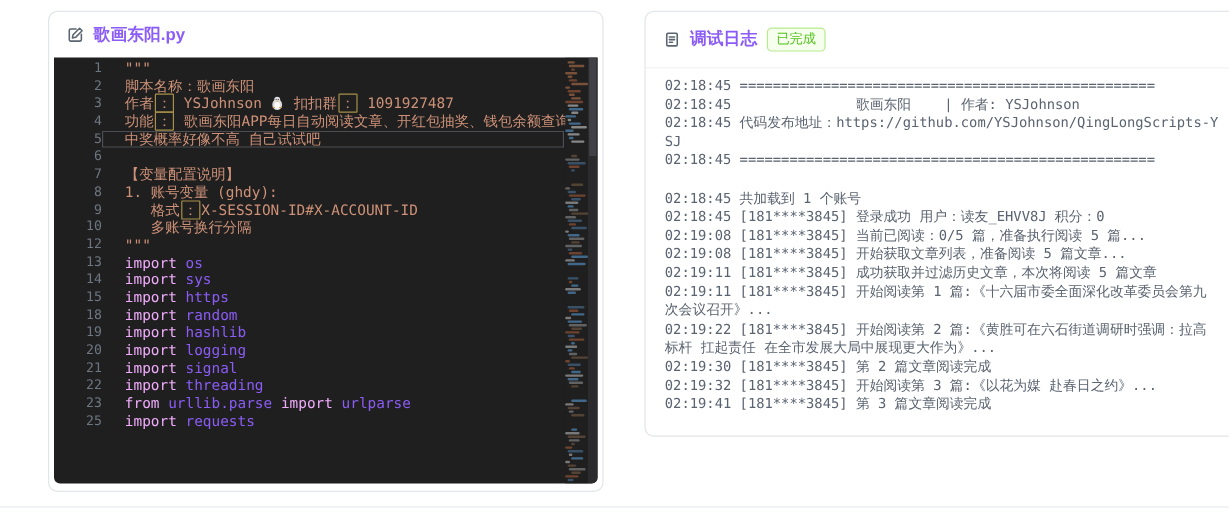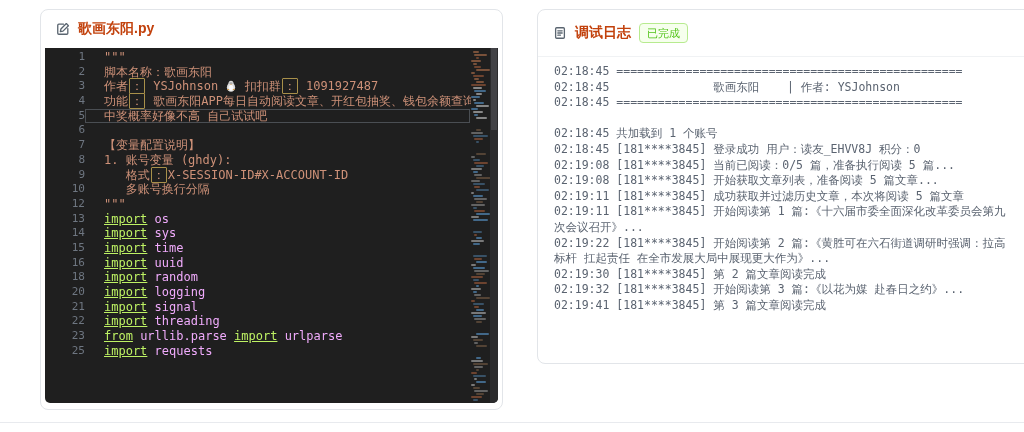--- a/index.html
+++ b/index.html
@@ -9,39 +9,39 @@
   .page-divider { position:absolute; left:0; top:422px; width:1024px; height:0;
                   border-top:1px solid #e8eaee; }
 
   .card { position:absolute; background:#fff; border:1px solid #e2e5e9; border-radius:8px; }
   .card-left  { left:40px;  top:9px; width:463px; height:401px; }
   .card-right { left:537px; top:9px; width:497px; height:355px; }
 
   .card-header { display:flex; align-items:center; gap:8px; padding:0 15px; }
   .card-left  .card-header { height:38px; }
   .card-right .card-header { height:47px; border-bottom:1px solid #f0f2f4; }
-  .card-title { font-size:14px; font-weight:bold; color:#c2410c; }
+  .card-title { font-size:14px; font-weight:bold; color:#8b5cf6; }
   .hdr-icon { display:inline-flex; color:#5a6570; flex-shrink:0; }
 
   .badge-done { font-size:11px; line-height:16px; color:#52c41a; background:#f6ffed;
                 border:1px solid #b7eb8f; border-radius:4px; padding:1px 7px; }
 
   
   .editor { position:absolute; left:4px; right:4px; top:38px; bottom:6px;
             background:#1f1f1f; border-radius:0 0 5px 5px; overflow:hidden; }
   .code-lines { position:absolute; left:0; top:2px; right:28px;
                 font-family:"DejaVu Sans Mono", monospace; font-size:12px; line-height:14.7px; }
   .line { display:flex; height:14.7px; white-space:pre; }
   .ln { width:40px; flex-shrink:0; text-align:right; color:#6e7681; font-size:11px;
         padding-right:0; }
   .cl { flex:1; padding-left:19px; color:#d4d4d4; }
   .line.cur .cl { box-shadow: inset 0 0 0 1px #4a4e53; }
   .str { color:#ce9178; }
-  .kw  { color:#bef264;text-decoration:underline; }
-  .pl  { color:#f0abfc; }
+  .kw  { color:#f0abfc; }
+  .pl  { color:#8b5cf6; }
   .cls { color:#4ec9b0; }
   .ubox { border:1px solid #a8904a; border-radius:1px; padding:0 1px; margin:0 1px; }
   .qq-penguin-wrap { display:inline-block; width:12px; height:12px; vertical-align:-2px; }
 
   .minimap { position:absolute; top:0; bottom:0; right:8px; width:19px; background:#1f1f1f; }
   .minimap .mrow { position:absolute; height:2px; border-radius:1px; }
   .editor-scrollbar { position:absolute; top:0; bottom:0; right:0; width:8px; background:#2b2b2d; }
   .editor-scrollbar .thumb { position:absolute; top:0; left:1px; width:6px; height:82px; background:#424246; }
 
   
@@ -83,23 +83,23 @@
           <div class="line"><span class="ln">4</span><span class="cl"><span class="str">功能</span><span class="str ubox">：</span><span class="str"> 歌画东阳APP每日自动阅读文章、开红包抽奖、钱包余额查询</span></span></div>
           <div class="line cur"><span class="ln">5</span><span class="cl"><span class="str">中奖概率好像不高 自己试试吧</span></span></div>
           <div class="line"><span class="ln">6</span><span class="cl"></span></div>
           <div class="line"><span class="ln">7</span><span class="cl"><span class="str">【变量配置说明】</span></span></div>
           <div class="line"><span class="ln">8</span><span class="cl"><span class="str">1. 账号变量 (ghdy):</span></span></div>
           <div class="line"><span class="ln">9</span><span class="cl"><span class="str">   格式</span><span class="str ubox">：</span><span class="str">X-SESSION-ID#X-ACCOUNT-ID</span></span></div>
           <div class="line"><span class="ln">10</span><span class="cl"><span class="str">   多账号换行分隔</span></span></div>
           <div class="line"><span class="ln">12</span><span class="cl"><span class="str">"""</span></span></div>
           <div class="line"><span class="ln">13</span><span class="cl"><span class="kw">import</span><span class="pl"> os</span></span></div>
           <div class="line"><span class="ln">14</span><span class="cl"><span class="kw">import</span><span class="pl"> sys</span></span></div>
-          <div class="line"><span class="ln">15</span><span class="cl"><span class="kw">import</span><span class="pl"> time</span></span></div>
-          <div class="line"><span class="ln">16</span><span class="cl"><span class="kw">import</span><span class="pl"> uuid</span></span></div>
+          <div class="line"><span class="ln">15</span><span class="cl"><span class="kw">import</span><span class="pl"> https</span></span></div>
           <div class="line"><span class="ln">18</span><span class="cl"><span class="kw">import</span><span class="pl"> random</span></span></div>
+          <div class="line"><span class="ln">19</span><span class="cl"><span class="kw">import</span><span class="pl"> hashlib</span></span></div>
           <div class="line"><span class="ln">20</span><span class="cl"><span class="kw">import</span><span class="pl"> logging</span></span></div>
           <div class="line"><span class="ln">21</span><span class="cl"><span class="kw">import</span><span class="pl"> signal</span></span></div>
           <div class="line"><span class="ln">22</span><span class="cl"><span class="kw">import</span><span class="pl"> threading</span></span></div>
           <div class="line"><span class="ln">23</span><span class="cl"><span class="kw">from</span><span class="pl"> urllib.parse </span><span class="kw">import</span><span class="pl"> urlparse</span></span></div>
           <div class="line"><span class="ln">25</span><span class="cl"><span class="kw">import</span><span class="pl"> requests</span></span></div>
         </div>
       <div class="minimap" id="minimap">
           <div class="mrow" style="top: 3px; left: 1.5px; width: 6px; background: rgb(138, 90, 64); opacity: 0.85;"></div>
           <div class="mrow" style="top: 6px; left: 3px; width: 13px; background: rgb(138, 90, 64); opacity: 0.85;"></div>
           <div class="mrow" style="top: 9px; left: 4.5px; width: 3px; background: rgb(123, 74, 50); opacity: 0.85;"></div>
@@ -213,20 +213,21 @@
           <rect x="3" y="2" width="10" height="12" rx="1.2"></rect>
           <path d="M5.5 5.5h5M5.5 8h5M5.5 10.5h3"></path>
         </svg>
       </span>
       <span class="card-title">调试日志</span>
       <span class="badge-done">已完成</span>
     </div>
     <div class="log-area" id="log-area">
         <div class="log-line">02:18:45 ==================================================</div>
         <div class="log-line">02:18:45               歌画东阳    | 作者: YSJohnson</div>
+        <div class="log-line">02:18:45 代码发布地址：https://github.com/YSJohnson/QingLongScripts-YSJ</div>
         <div class="log-line">02:18:45 ==================================================</div>
         <div class="log-line">&nbsp;</div>
         <div class="log-line">02:18:45 共加载到 1 个账号</div>
         <div class="log-line">02:18:45 [181****3845] 登录成功 用户：读友_EHVV8J 积分：0</div>
         <div class="log-line">02:19:08 [181****3845] 当前已阅读：0/5 篇，准备执行阅读 5 篇...</div>
         <div class="log-line">02:19:08 [181****3845] 开始获取文章列表，准备阅读 5 篇文章...</div>
         <div class="log-line">02:19:11 [181****3845] 成功获取并过滤历史文章，本次将阅读 5 篇文章</div>
         <div class="log-line">02:19:11 [181****3845] 开始阅读第 1 篇:《十六届市委全面深化改革委员会第九次会议召开》...</div>
         <div class="log-line">02:19:22 [181****3845] 开始阅读第 2 篇:《黄胜可在六石街道调研时强调：拉高标杆 扛起责任 在全市发展大局中展现更大作为》...</div>
         <div class="log-line">02:19:30 [181****3845] 第 2 篇文章阅读完成</div>

